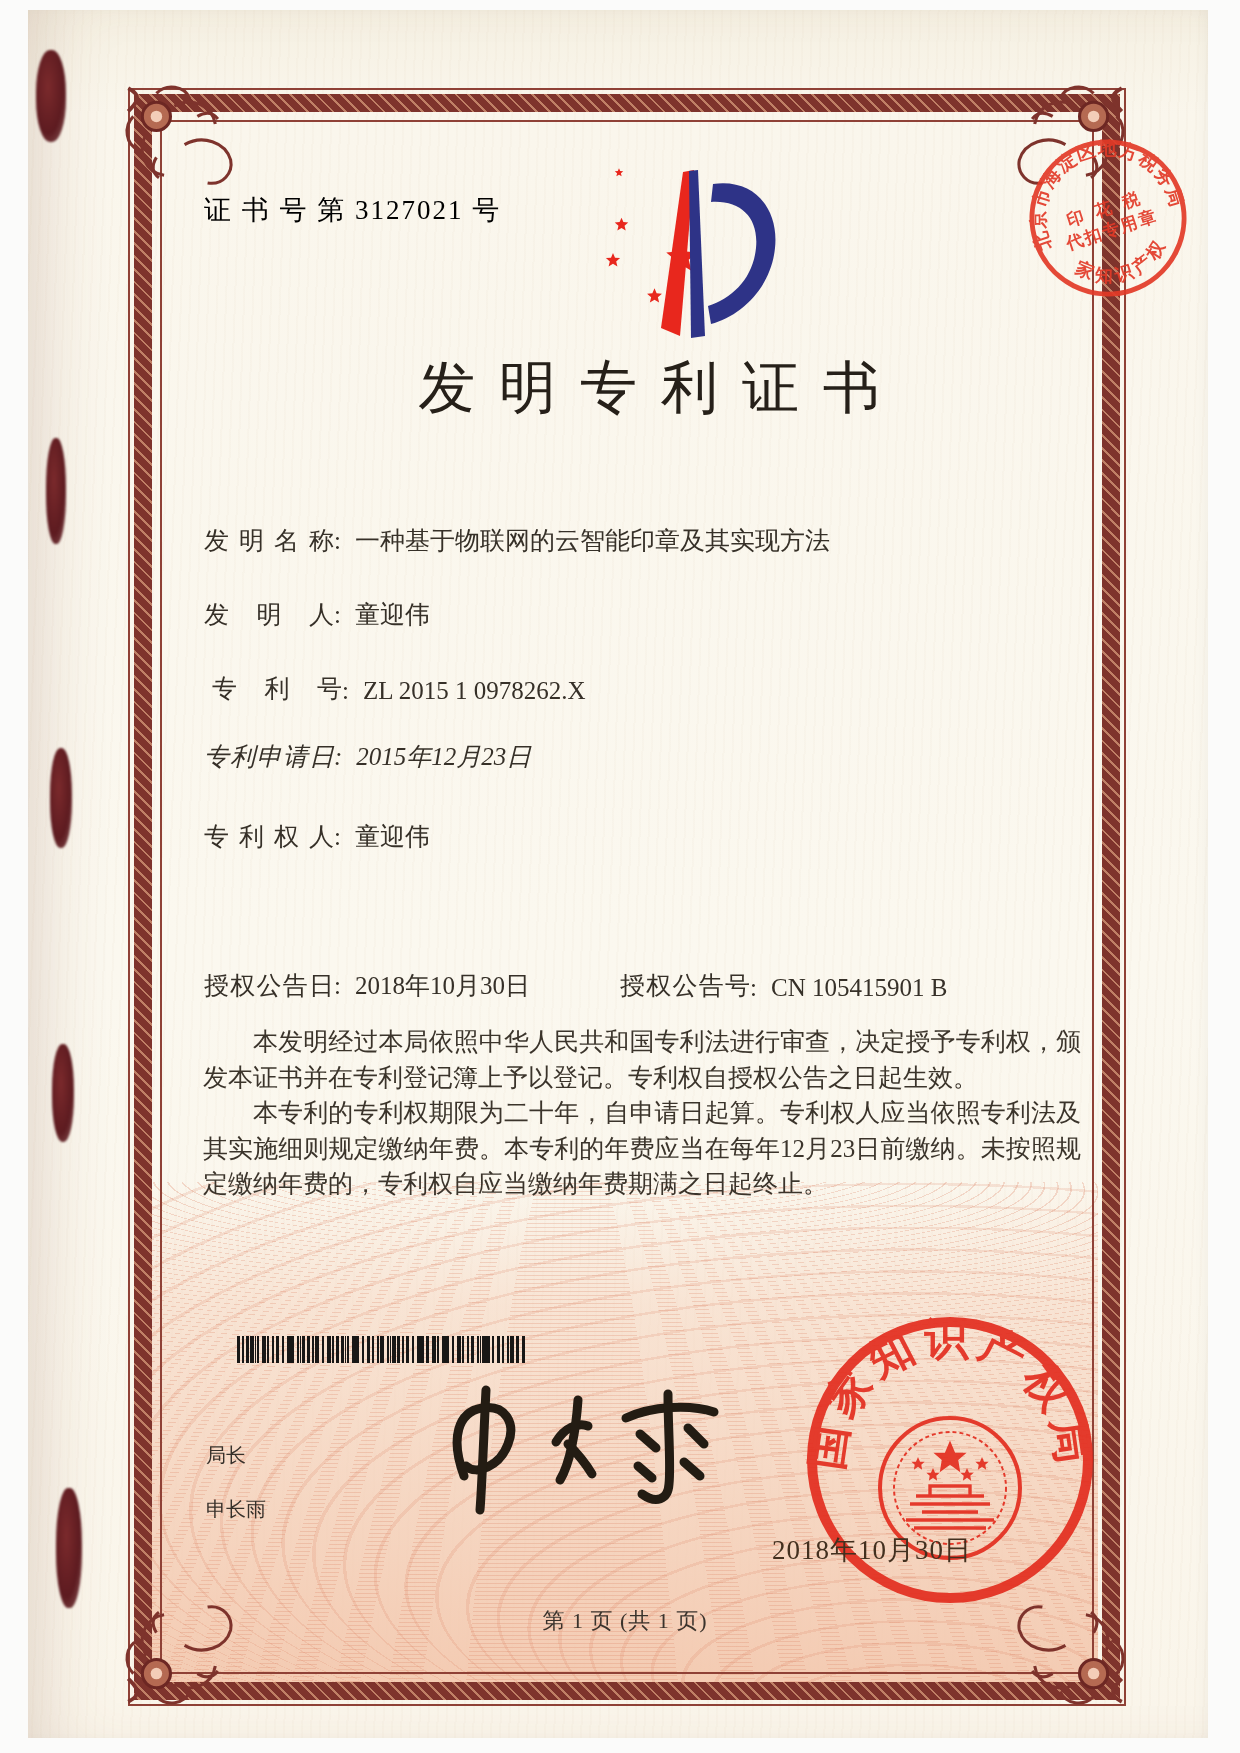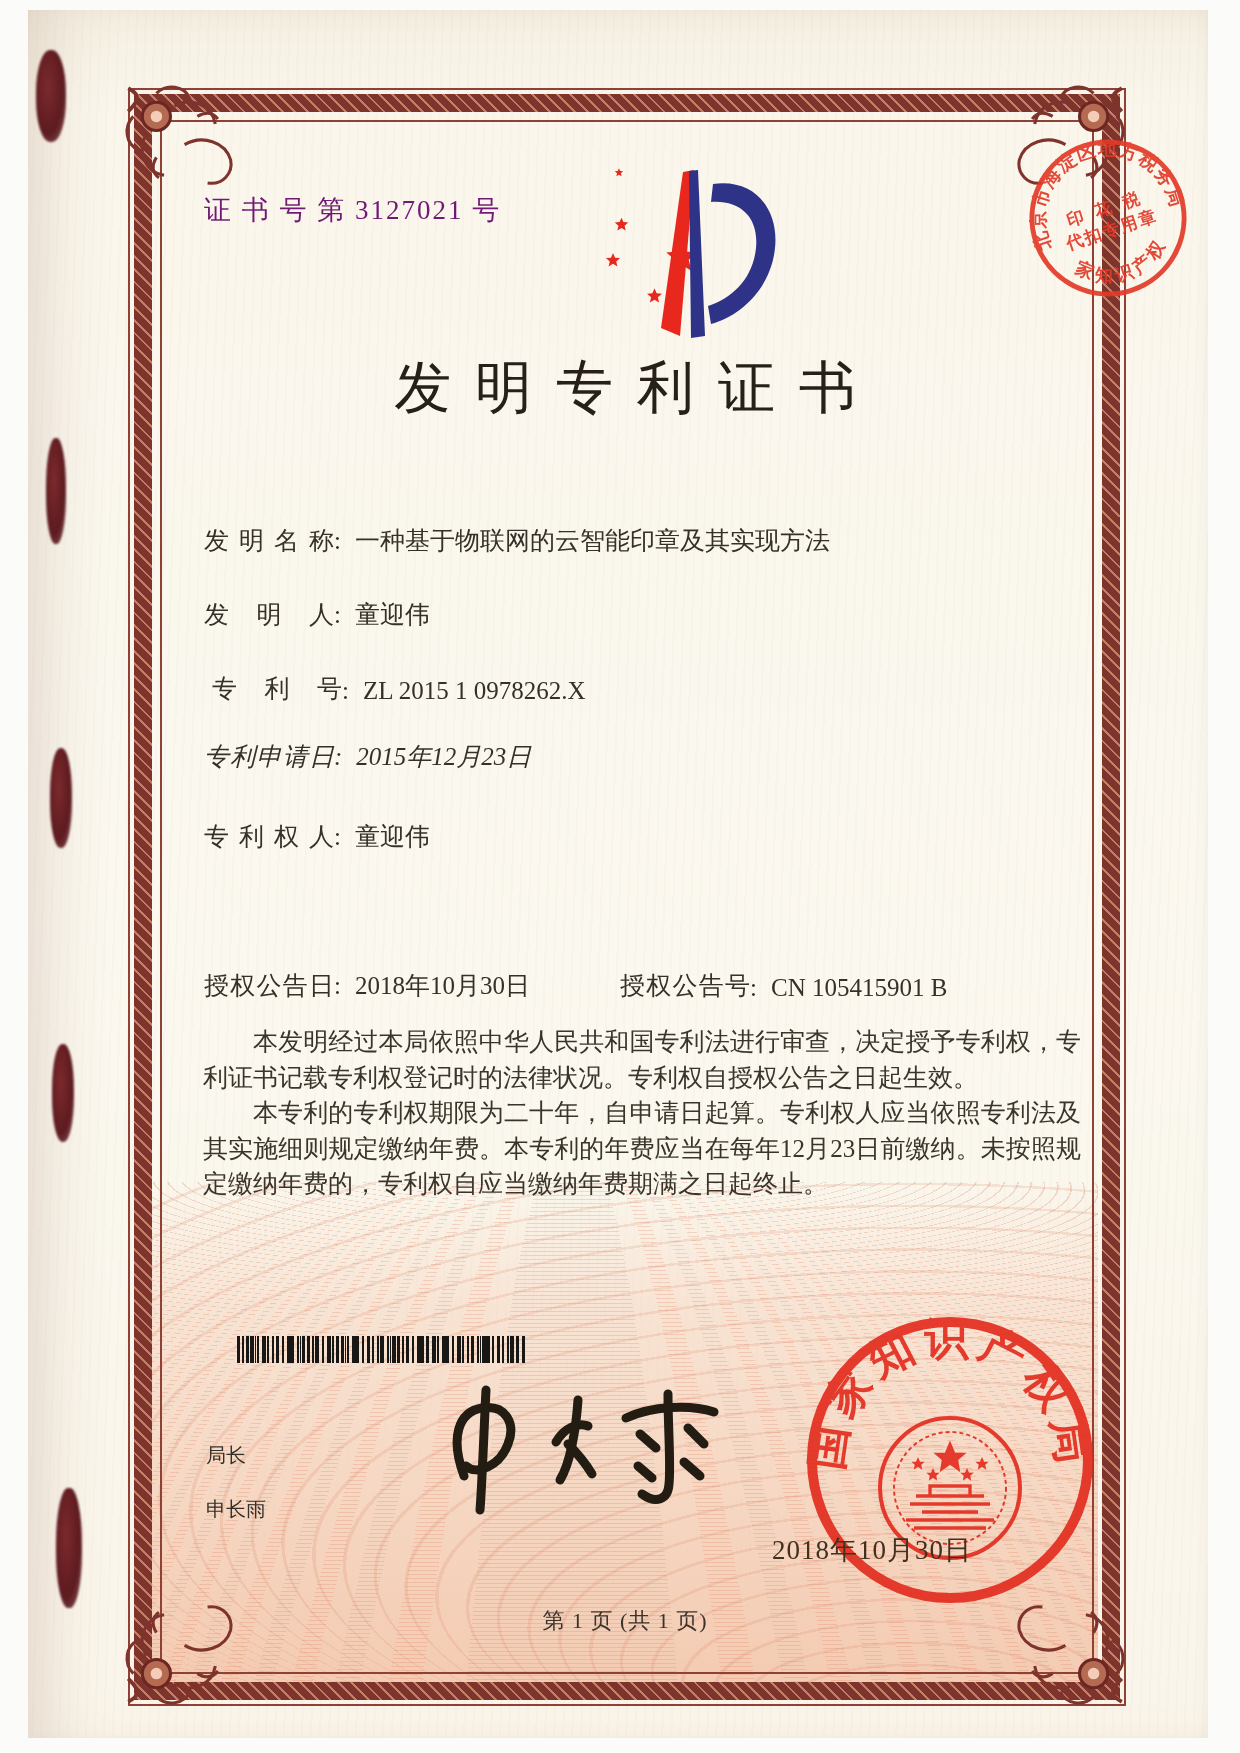--- a/index.html
+++ b/index.html
@@ -36,23 +36,23 @@
   
   .pinkband{position:absolute;left:152px;top:1182px;width:946px;height:506px;z-index:1;
     background:
       repeating-radial-gradient(ellipse 1500px 150px at 420px -60px, rgba(219,126,95,0) 0 7px, rgba(219,126,95,.26) 7px 8px),
       repeating-radial-gradient(ellipse 1600px 170px at 760px 580px, rgba(219,126,95,0) 0 8px, rgba(219,126,95,.18) 8px 9px),
       linear-gradient(180deg, rgba(247,224,208,0) 0%, rgba(246,213,192,.55) 24%, rgba(243,199,173,.92) 100%);}
 
   .content{position:absolute;inset:0;z-index:5;}
   .abs{position:absolute;}
 
-  .certno{left:204px;top:192px;font-size:27px;color:#701a75;letter-spacing:2px;}
+  .certno{left:204px;top:192px;font-size:27px;color:#000000;letter-spacing:2px;}
   .title{left:128px;top:350px;width:994px;text-align:center;font-size:57px;color:#262019;
-    letter-spacing:.42em;text-indent:.42em;font-weight:400;}
+    letter-spacing:.42em;text-indent:.42em;font-weight:400;padding-left:24px;}
 
   .row{left:204px;font-size:25px;color:#363028;white-space:nowrap;}
   .flabel{display:inline-block;width:130px;text-align:justify;text-align-last:justify;vertical-align:bottom;}
   .colon{margin-right:14px;}
   .r1{top:524px;} .r2{top:598px;} .r3{top:672px;margin-left:8px;} .r4{top:740px;font-style:italic;} .r5{top:820px;} .r6{top:895px;}
   .r7{top:969px;} .grant2{position:absolute;left:396px;top:0;white-space:nowrap;margin-left:20px;}
 
   .bodytext{left:203px;top:1024px;width:878px;font-size:25px;line-height:35.6px;color:#3b342b;text-align:justify;}
   .bodytext p{margin:0;text-indent:2em;}
 
@@ -182,21 +182,21 @@
       <span class="flabel">专利权人</span><span class="colon">:</span><span>童迎伟</span>
     </div>
     <div class="abs row r7">
       <span class="flabel">授权公告日</span><span class="colon">:</span><span>2018年10月30日</span>
       <span class="grant2">
         <span class="flabel">授权公告号</span><span class="colon">:</span><span>CN 105415901 B</span>
       </span>
     </div>
 
     <div class="abs bodytext">
-      <p>本发明经过本局依照中华人民共和国专利法进行审查，决定授予专利权，专利证书记载专利权登记时的法律状况。专利权自授权公告之日起生效。</p>
+      <p>本发明经过本局依照中华人民共和国专利法进行审查，决定授予专利权，颁发本证书并在专利登记簿上予以登记。专利权自授权公告之日起生效。</p>
       <p>本专利的专利权期限为二十年，自申请日起算。专利权人应当依照专利法及其实施细则规定缴纳年费。本专利的年费应当在每年12月23日前缴纳。未按照规定缴纳年费的，专利权自应当缴纳年费期满之日起终止。</p>
     </div>
 
     <div class="abs barcode"></div>
 
     <div class="abs chief">
       <div>局长</div>
       <div>申长雨</div>
     </div>
 

